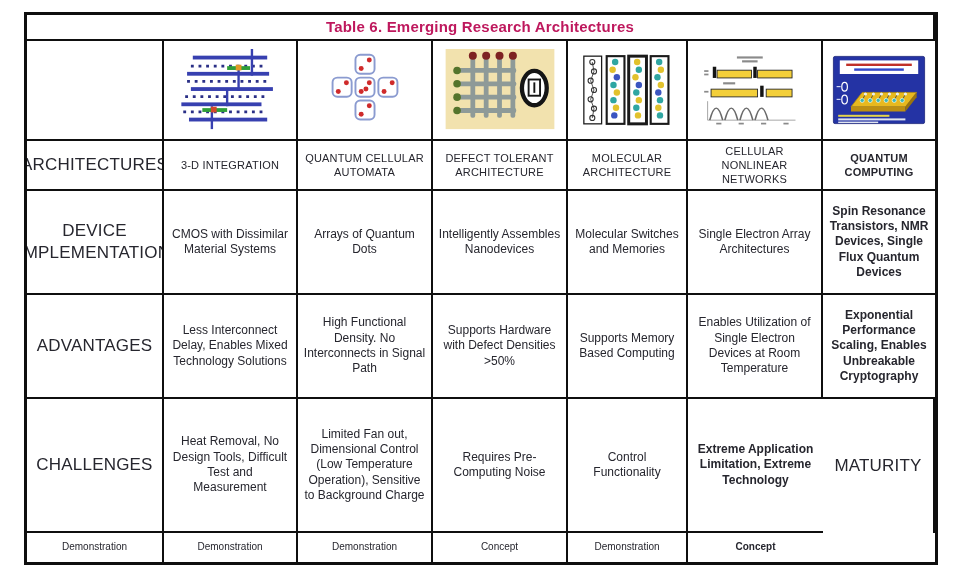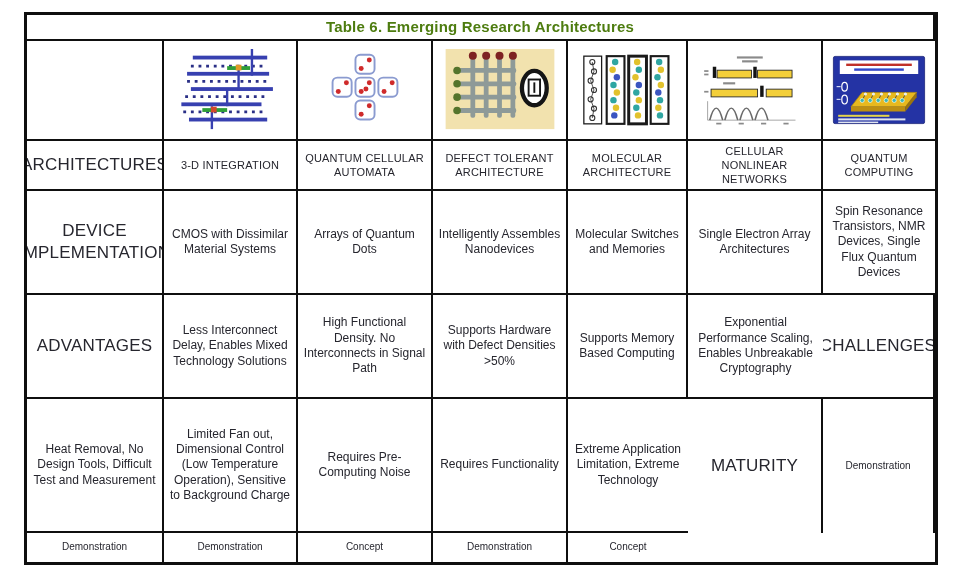--- a/index.html
+++ b/index.html
@@ -7,23 +7,23 @@
         font-family:"Liberation Sans", sans-serif;color:#26262e;}
   .tbl{position:absolute;left:24px;top:12px;width:908px;border:3px solid #0f0f0f;
        display:grid;
        grid-template-columns:137px 134px 135px 135px 120px 135px 112px;
        grid-template-rows:26px 100px 50px 104px 104px 134px 29px;
        background:#ffffff;}
   .cell{border-right:2px solid #0f0f0f;border-bottom:2px solid #0f0f0f;
         display:flex;align-items:center;justify-content:center;text-align:center;
         padding:2px 5px;box-sizing:border-box;font-size:12px;line-height:1.28;
         overflow:hidden;}
-  .cell.lastcol{border-right:none;}
+  .cell.lastcol{border-right:none;font-weight:bold;}
   .cell.lastrow{border-bottom:none;}
-  .title-cell{grid-column:1 / -1;font-weight:bold;font-size:15px;color:#4d7c0f;
+  .title-cell{grid-column:1 / -1;font-weight:bold;font-size:15px;color:#be185d;
               letter-spacing:.2px;}
   .rowlabel{font-size:17px;letter-spacing:.2px;}
   .archname{font-size:11px;letter-spacing:.2px;}
   .imgcell{padding:3px;}
   .imgcell svg{display:block;max-width:100%;max-height:92px;}
   .maturity{font-size:10px;}
 </style>
 </head>
 <body>
 
@@ -243,27 +243,28 @@
     <div class="cell">Intelligently Assembles Nanodevices</div>
     <div class="cell">Molecular Switches and Memories</div>
     <div class="cell">Single Electron Array Architectures</div>
     <div class="cell lastcol">Spin Resonance Transistors, NMR Devices, Single Flux Quantum Devices</div>
 
     <div class="cell rowlabel">ADVANTAGES</div>
     <div class="cell">Less Interconnect Delay, Enables Mixed Technology Solutions</div>
     <div class="cell">High Functional Density. No Interconnects in Signal Path</div>
     <div class="cell">Supports Hardware with Defect Densities &gt;50%</div>
     <div class="cell">Supports Memory Based Computing</div>
+    <div class="cell">Enables Utilization of Single Electron Devices at Room Temperature</div>
     <div class="cell lastcol">Exponential Performance Scaling, Enables Unbreakable Cryptography</div>
 
     <div class="cell rowlabel">CHALLENGES</div>
     <div class="cell">Heat Removal, No Design Tools, Difficult Test and Measurement</div>
     <div class="cell">Limited Fan out, Dimensional Control (Low Temperature Operation), Sensitive to Background Charge</div>
     <div class="cell">Requires Pre-Computing Noise</div>
-    <div class="cell">Requires Functionality</div>
+    <div class="cell">Control Functionality</div>
     <div class="cell lastcol">Extreme Application Limitation, Extreme Technology</div>
 
     <div class="cell rowlabel lastrow">MATURITY</div>
     <div class="cell maturity lastrow">Demonstration</div>
     <div class="cell maturity lastrow">Demonstration</div>
     <div class="cell maturity lastrow">Demonstration</div>
     <div class="cell maturity lastrow">Concept</div>
     <div class="cell maturity lastrow">Demonstration</div>
     <div class="cell maturity lastrow lastcol">Concept</div>
 

